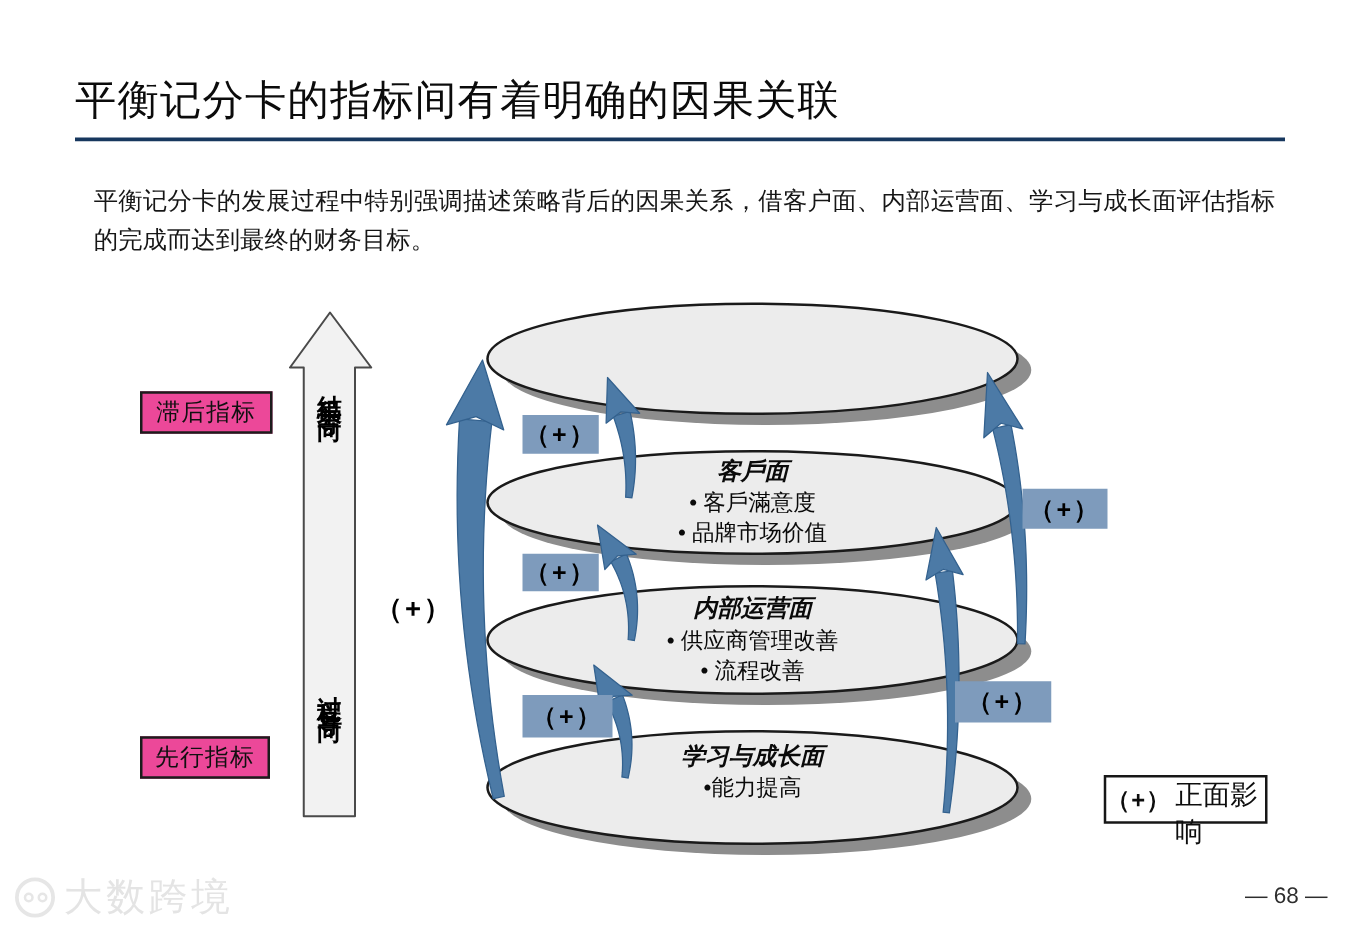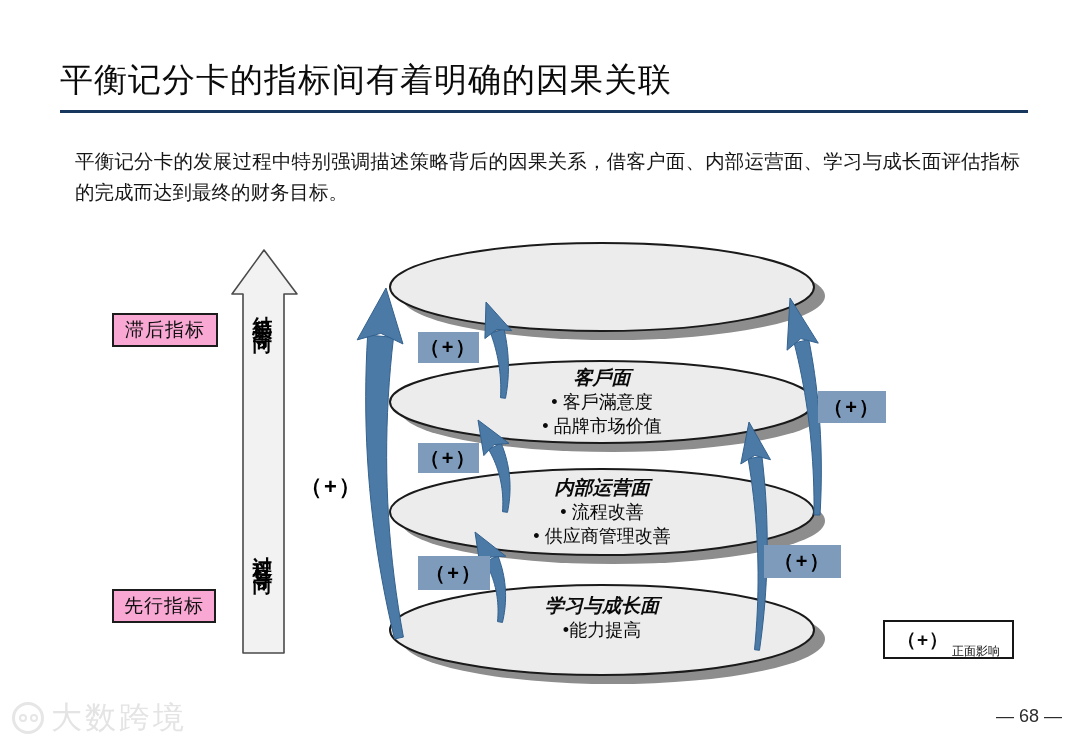--- a/index.html
+++ b/index.html
@@ -12,21 +12,21 @@
     color:#0b0b0b; letter-spacing:1px; white-space:nowrap;
   }
   .title-rule { position:absolute; left:60px; top:110px; width:968px; height:3px; background:#17375E; }
   .para {
     position:absolute; left:75px; top:146px; width:945px; font-size:19.5px;
     line-height:31px; color:#161616; text-align:justify;
   }
   .svglayer { position:absolute; left:0; top:0; }
 
   .sidebox {
-    position:absolute; background:#f9a8d4; border:2px solid #1c1c1c; box-sizing:border-box;
+    position:absolute; background:#ec4899; border:2px solid #1c1c1c; box-sizing:border-box;
     display:flex; align-items:center; justify-content:center; font-size:19px; color:#101010;
     letter-spacing:1px;
   }
   #lagging-box { left:112px; top:313px; width:106px; height:34px; }
   #leading-box { left:112px; top:589px; width:104px; height:34px; }
 
   .vtext {
     position:absolute; left:249px; width:28px; text-align:center;
     writing-mode:vertical-rl; text-orientation:upright;
     font-size:20px; font-weight:bold; color:#000; letter-spacing:6px; line-height:28px;
@@ -55,21 +55,21 @@
   #level-text-1 { top:366px; }
   #level-text-2 { top:476px; }
   #level-text-3 { top:594px; }
 
   .legend {
     position:absolute; left:883px; top:620px; width:131px; height:39px; box-sizing:border-box;
     border:2px solid #171717; background:#fff; display:flex; align-items:center;
     justify-content:center; gap:3px; color:#0d0d0d;
   }
   .legend .lp { font-weight:bold; font-size:19px; letter-spacing:1px; }
-  .legend .lt { font-size:12px;margin-top:23px; }
+  .legend .lt { font-size:22px;margin-top:23px; }
 
   .footer-num { position:absolute; left:996px; top:706px; font-size:18px; color:#2d2d2d; white-space:nowrap; }
 
   .watermark { position:absolute; left:12px; top:697px; display:flex; align-items:center; gap:7px; color:#e4e4e4; }
   .wm-icon { position:relative; width:32px; height:32px; border:3px solid #e6e6e6; border-radius:50%; box-sizing:border-box; }
   .wm-icon::before, .wm-icon::after {
     content:""; position:absolute; top:9px; width:8px; height:8px; border:2px solid #e6e6e6;
     border-radius:50%; box-sizing:border-box;
   }
   .wm-icon::before { left:4px; } .wm-icon::after { left:15px; }
@@ -114,22 +114,22 @@
   <div class="vtext" id="axis-top-text">結果导向</div>
   <div class="vtext" id="axis-bottom-text">过程导向</div>
 
   <div class="level-text" id="level-text-1">
     <div class="level-title">客戶面</div>
     <div class="level-bullet">• 客戶滿意度</div>
     <div class="level-bullet">• 品牌市场价值</div>
   </div>
   <div class="level-text" id="level-text-2">
     <div class="level-title">内部运营面</div>
+    <div class="level-bullet">• 供应商管理改善</div>
     <div class="level-bullet">• 流程改善</div>
-    <div class="level-bullet">• 供应商管理改善</div>
   </div>
   <div class="level-text" id="level-text-3">
     <div class="level-title">学习与成长面</div>
     <div class="level-bullet">•能力提高</div>
   </div>
 
   <div class="plusbox" id="plus-a">（+）</div>
   <div class="plusbox" id="plus-b">（+）</div>
   <div class="plusbox" id="plus-c">（+）</div>
   <div class="plusbox" id="plus-d">（+）</div>

